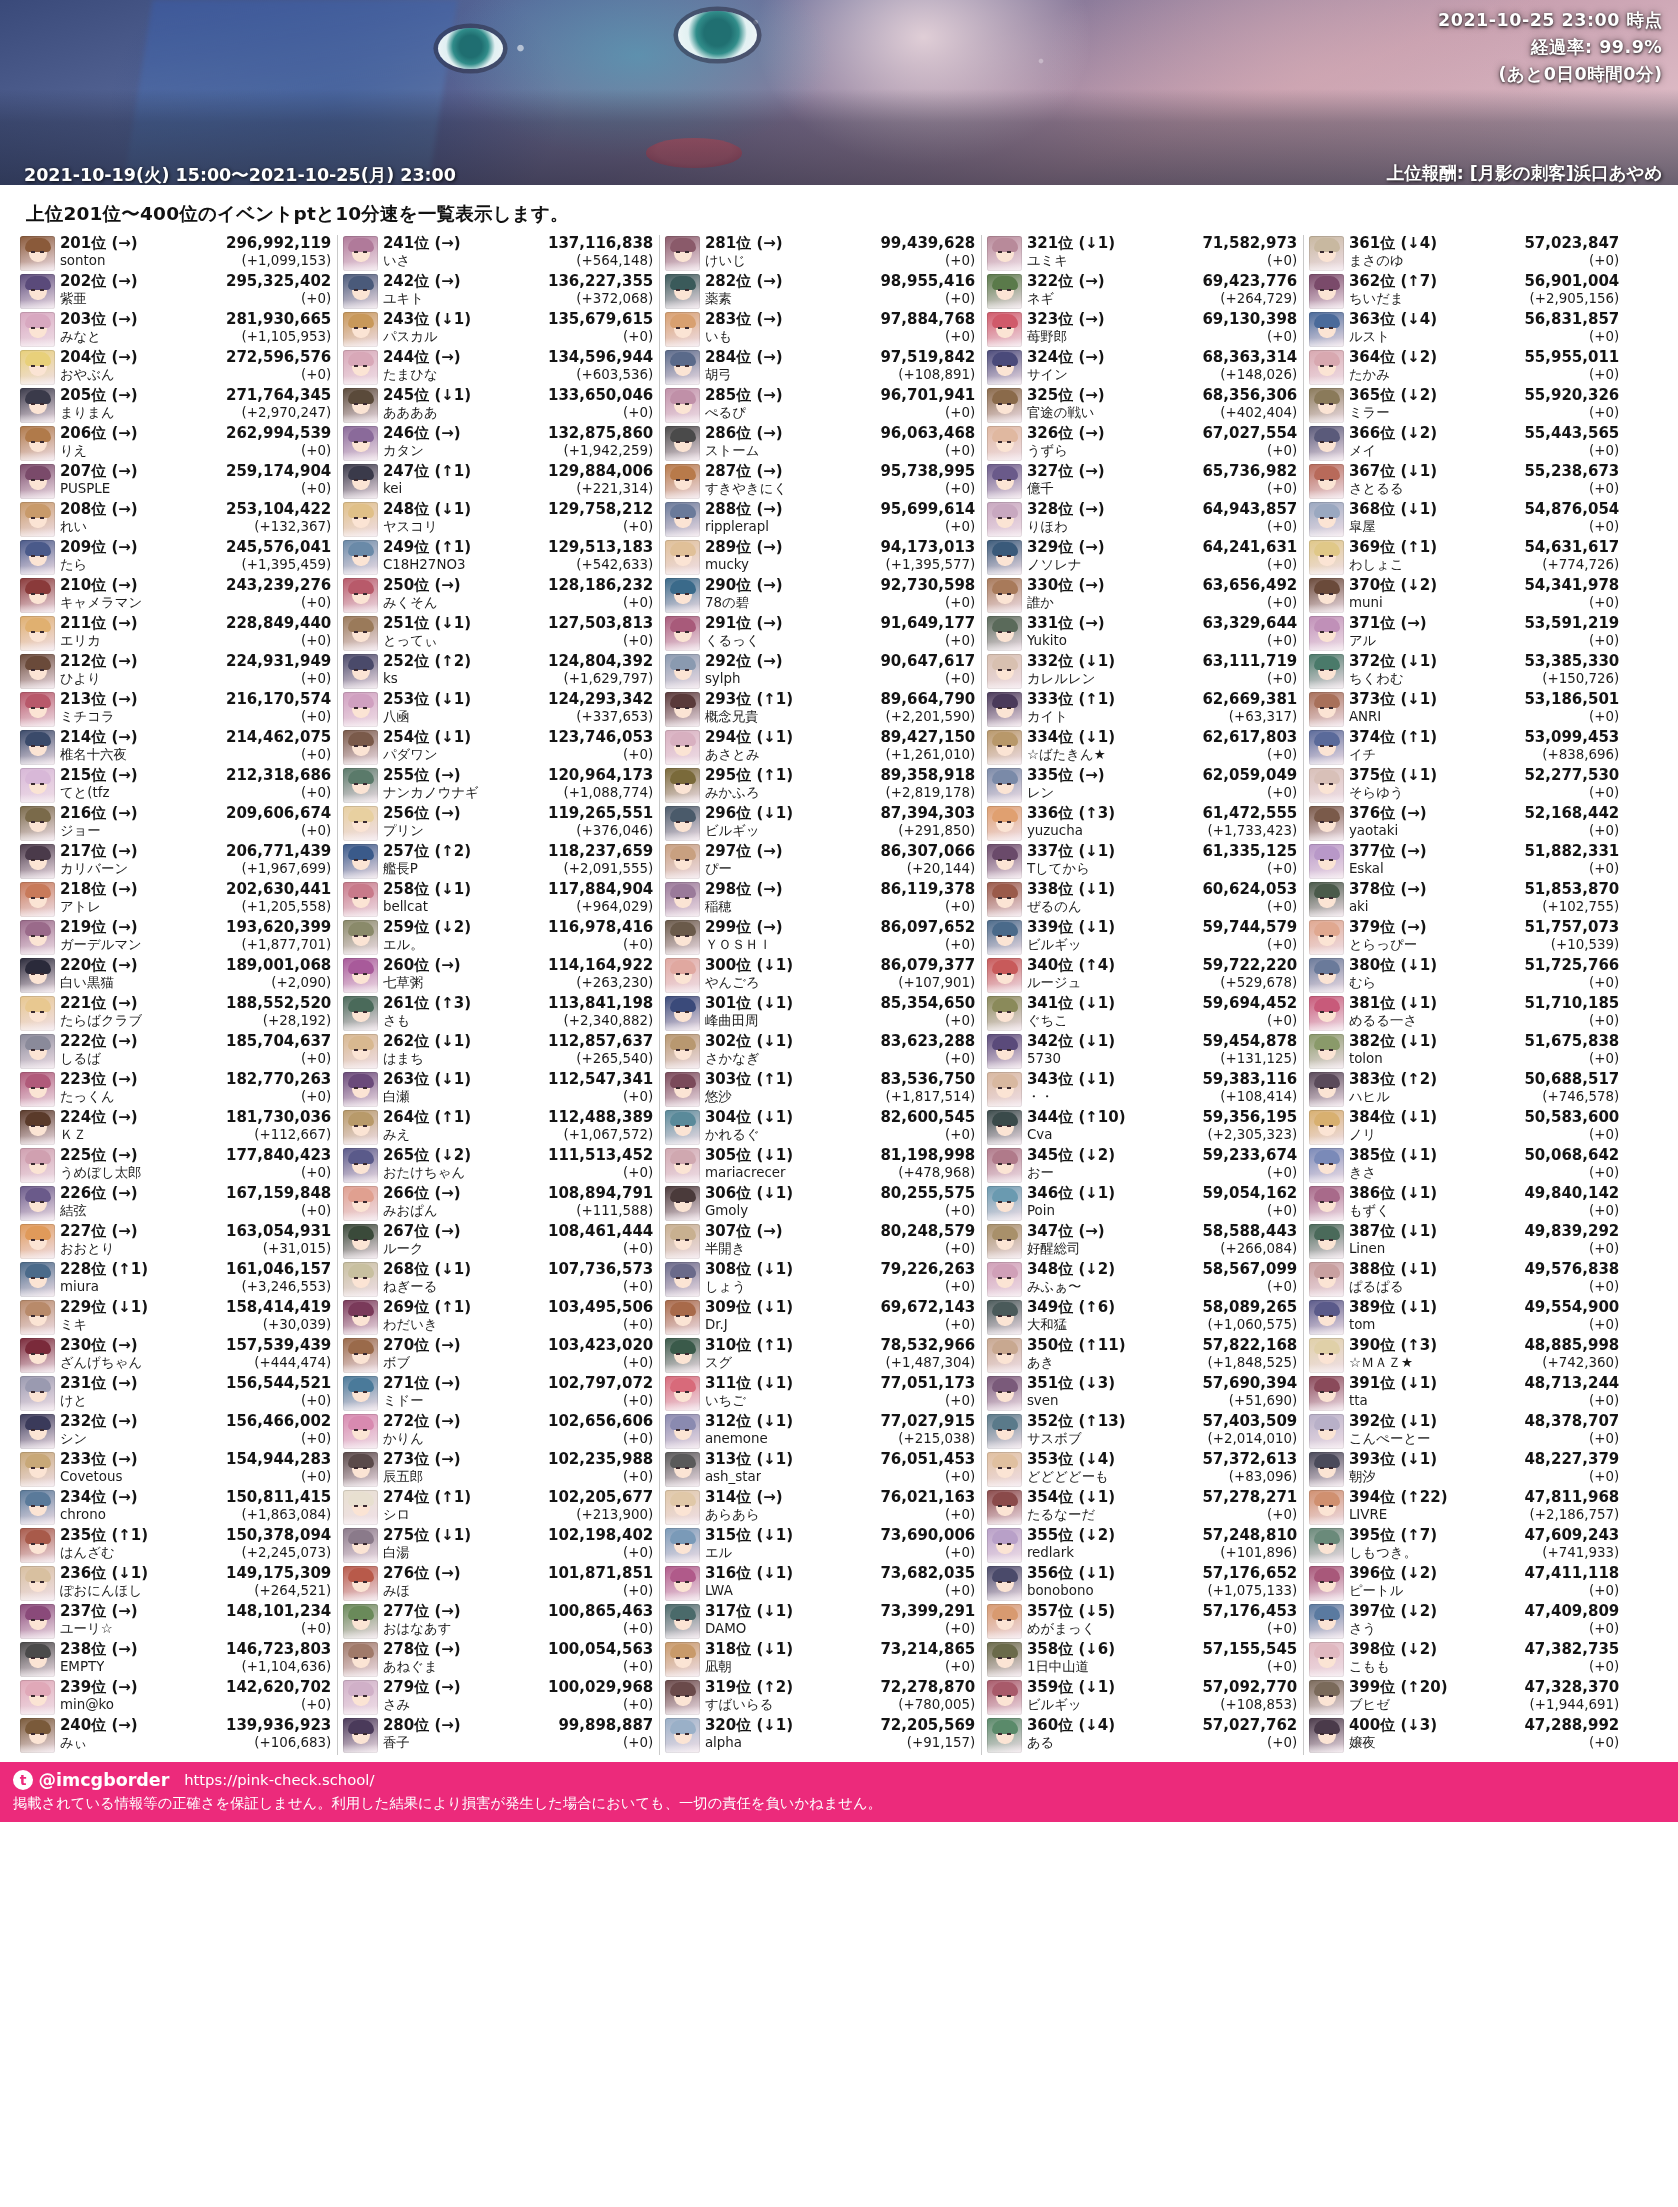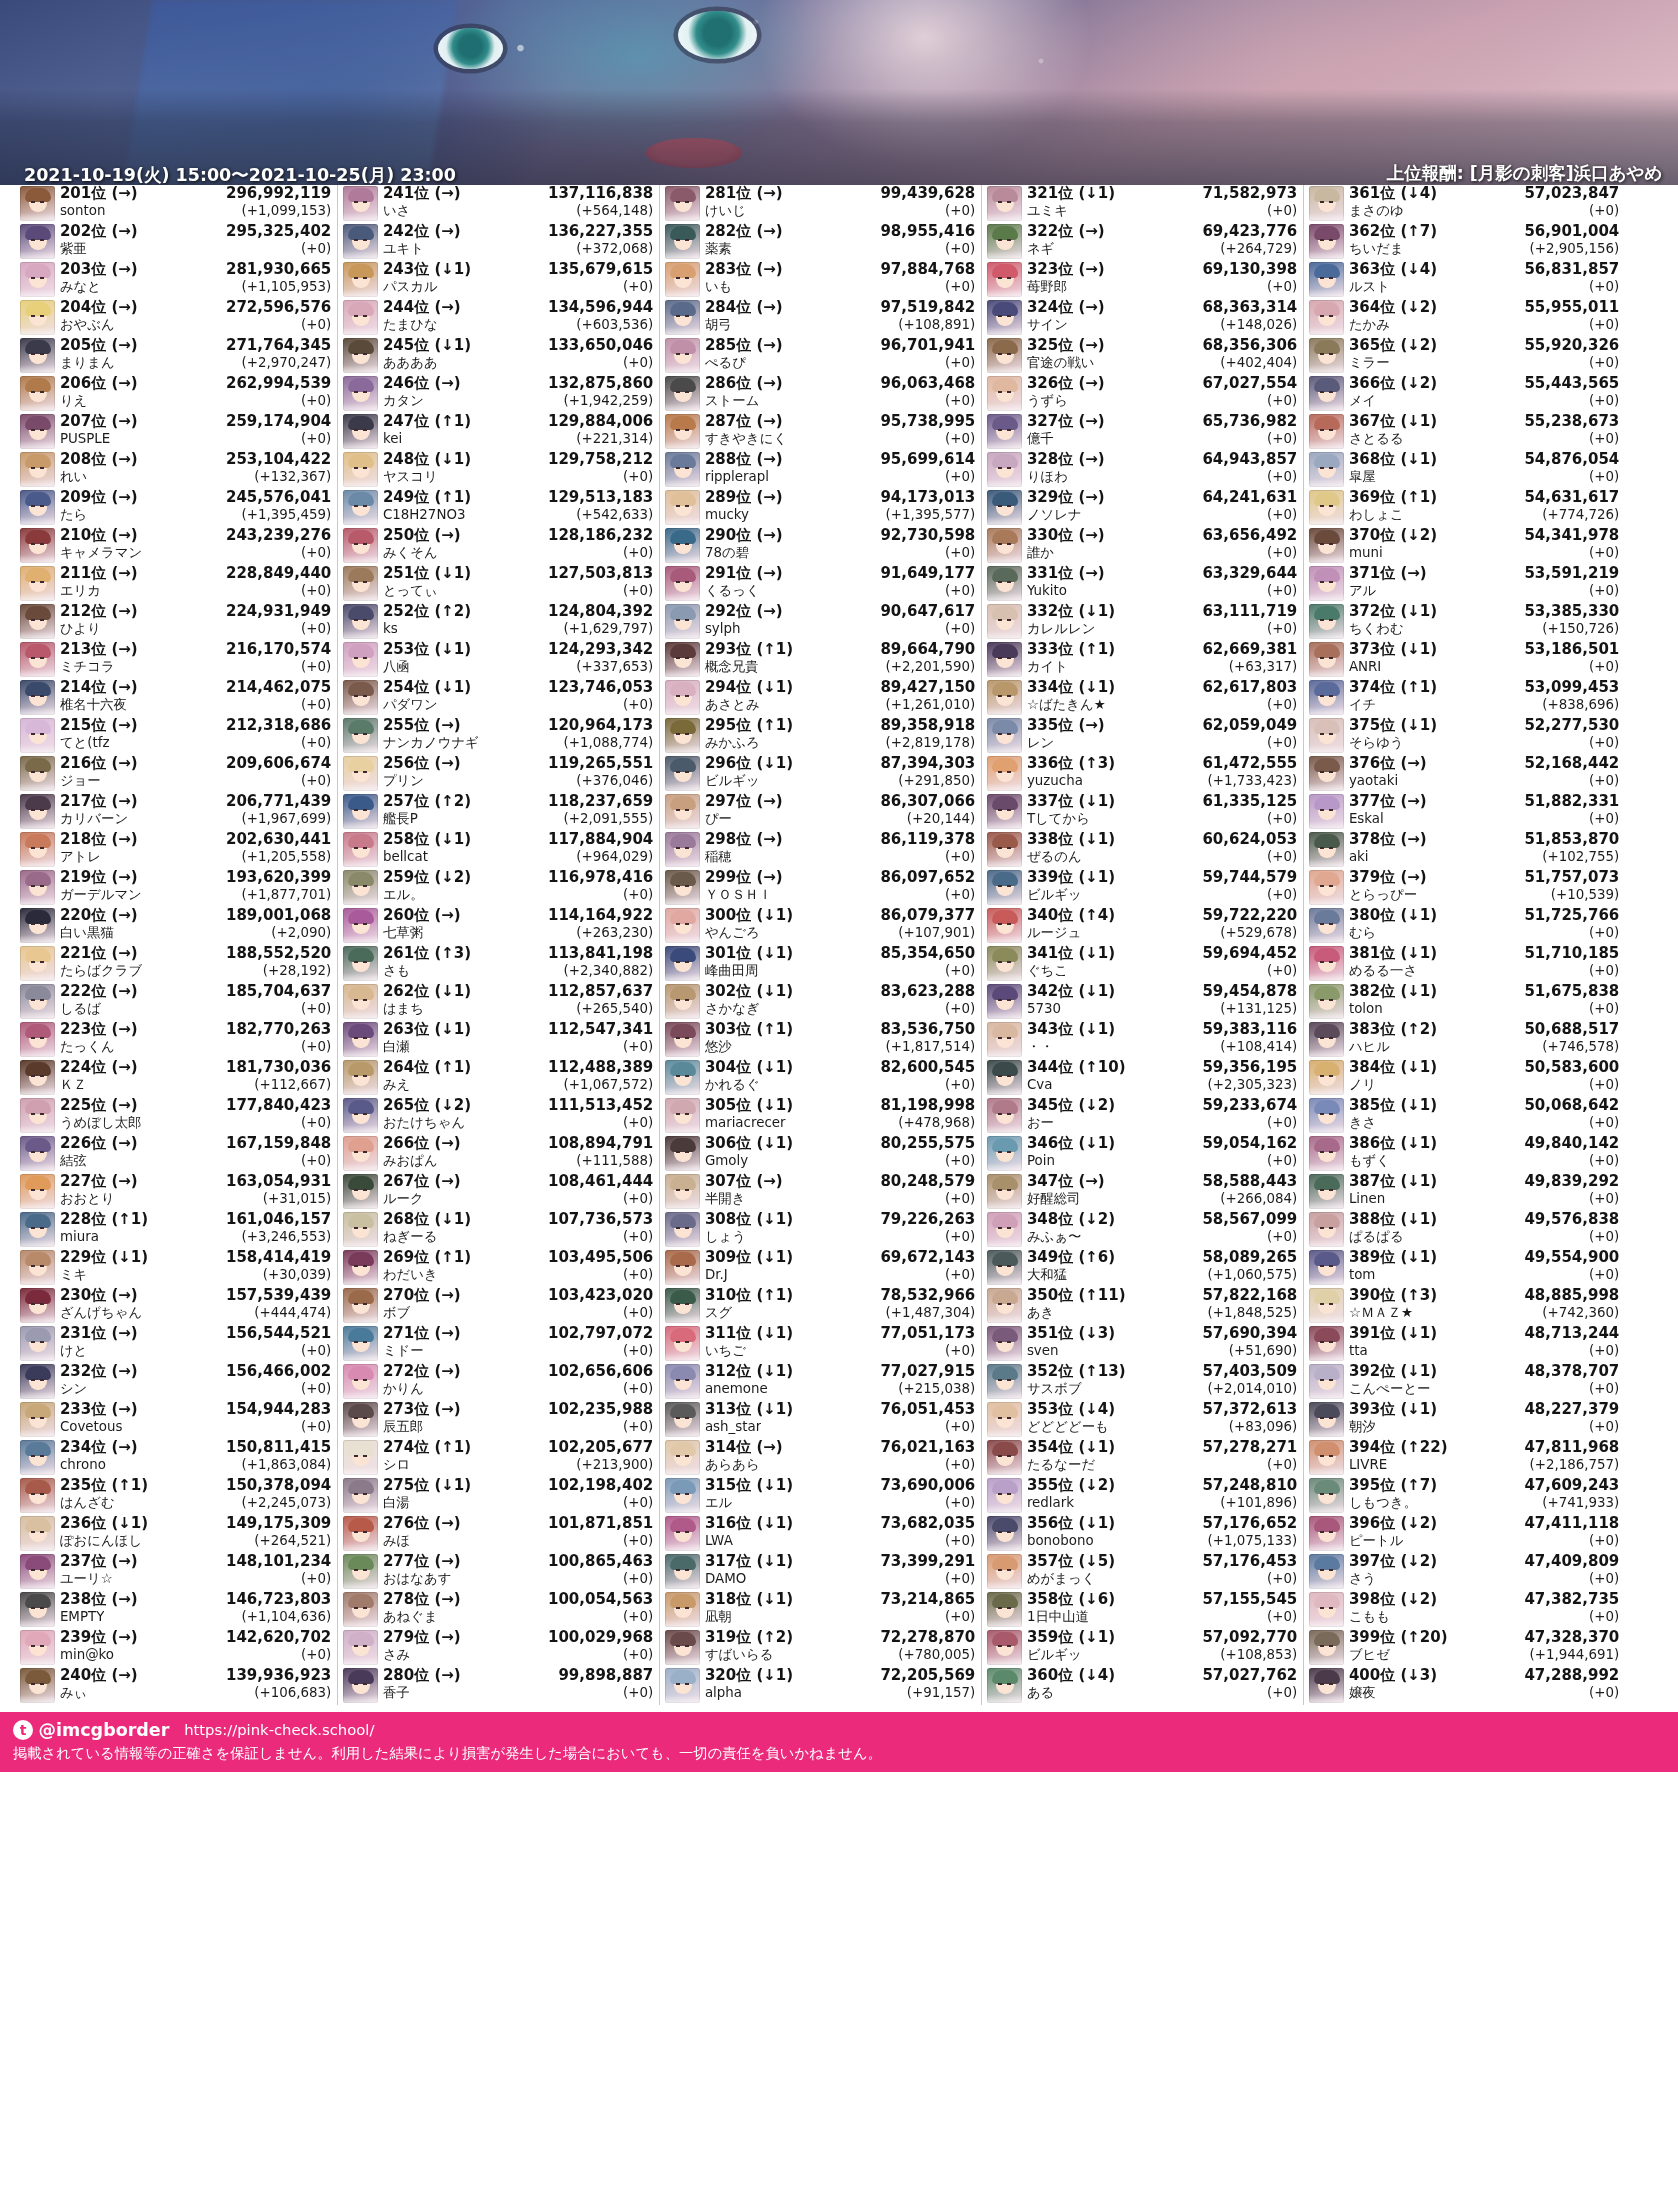--- a/index.html
+++ b/index.html
@@ -174,24 +174,30 @@
 
 <div id="page">
 
   <div class="header">
     <div class="art"></div>
     <div class="hairfall"></div>
     <div class="eye l"></div>
     <div class="eye r"></div>
     <div class="lips"></div>
     <div class="veil"></div>
+    <div class="stamp">
+      <div>2021-10-25 23:00 時点</div>
+      <div>経過率: 99.9%</div>
+      <div>(あと0日0時間0分)</div>
+    </div>
     <div class="subtitle">2021-10-19(火) 15:00〜2021-10-25(月) 23:00</div>
     <div class="reward">上位報酬: [月影の刺客]浜口あやめ</div>
   </div>
 
+  <div class="caption">上位201位〜400位のイベントptと10分速を一覧表示します。</div>
 
   <div class="columns">
       <div class="col">
         <div class="row">
           <div class="avatar" style="background: linear-gradient(160deg, rgb(138, 90, 58) 0%, rgb(240, 224, 232) 100%);">
             <div class="face"></div>
             <div class="hair" style="background: rgb(138, 90, 58);"></div>
             <div class="eyes"></div>
           </div>
           <div class="info">

